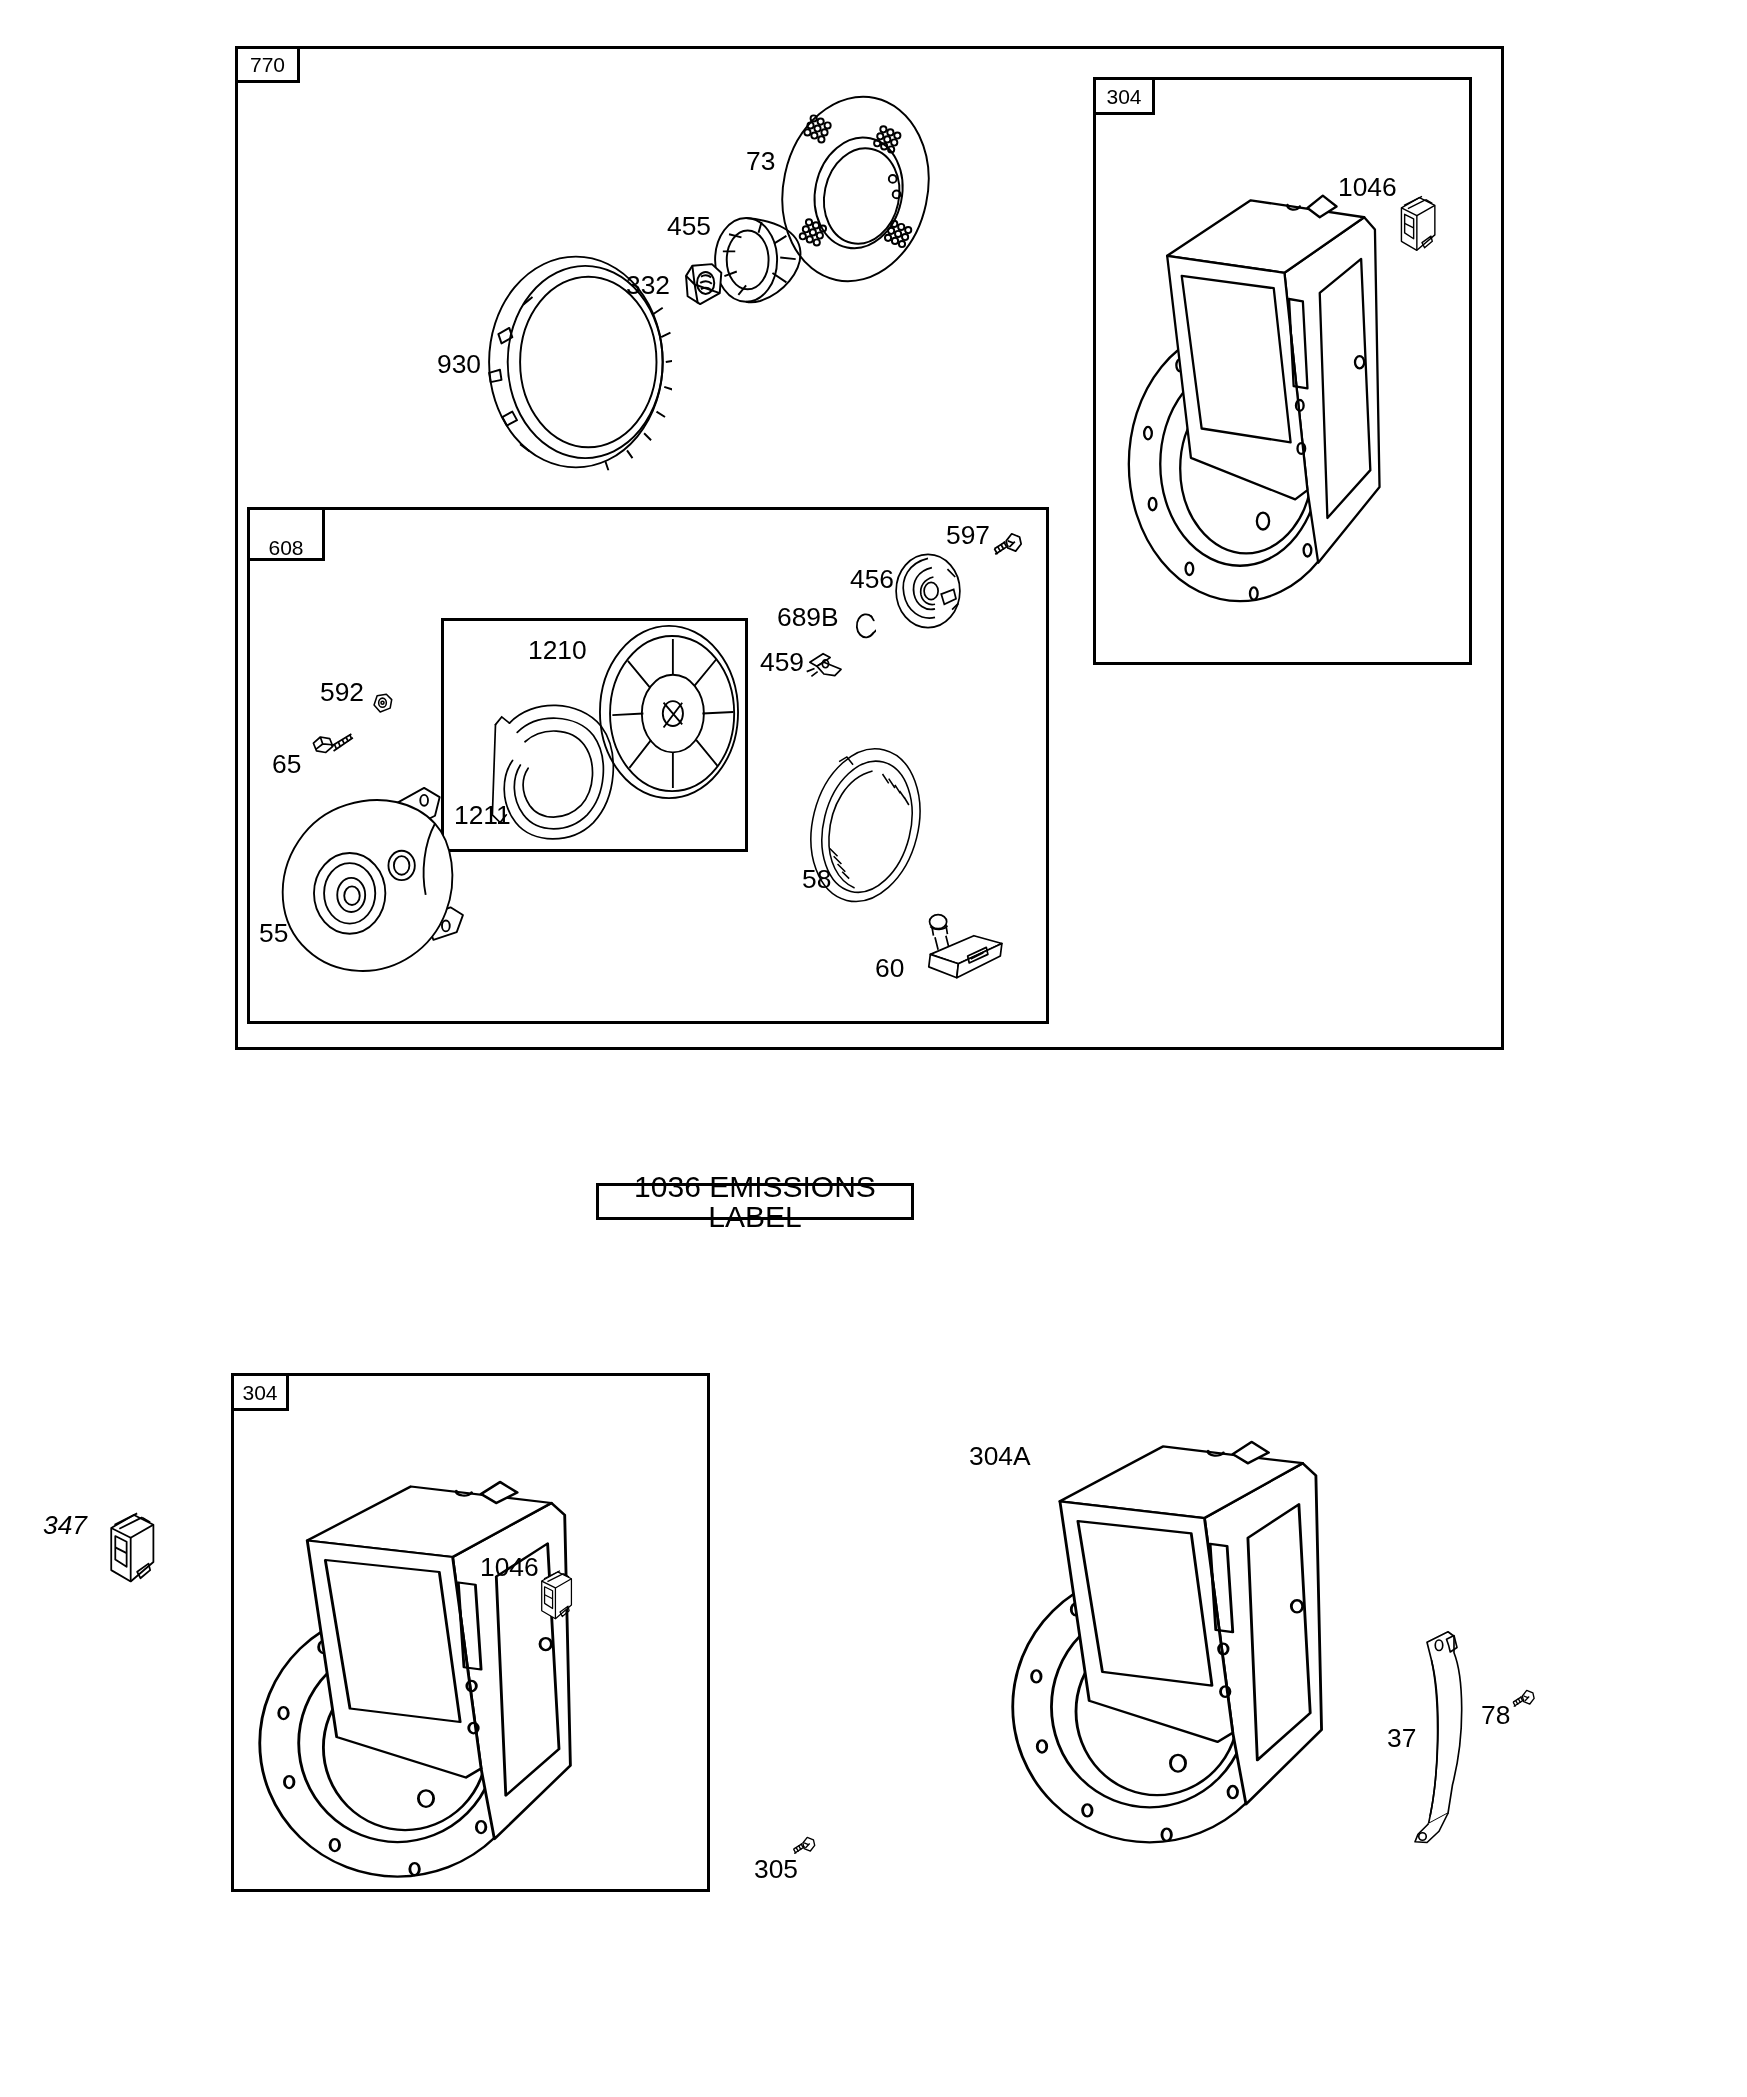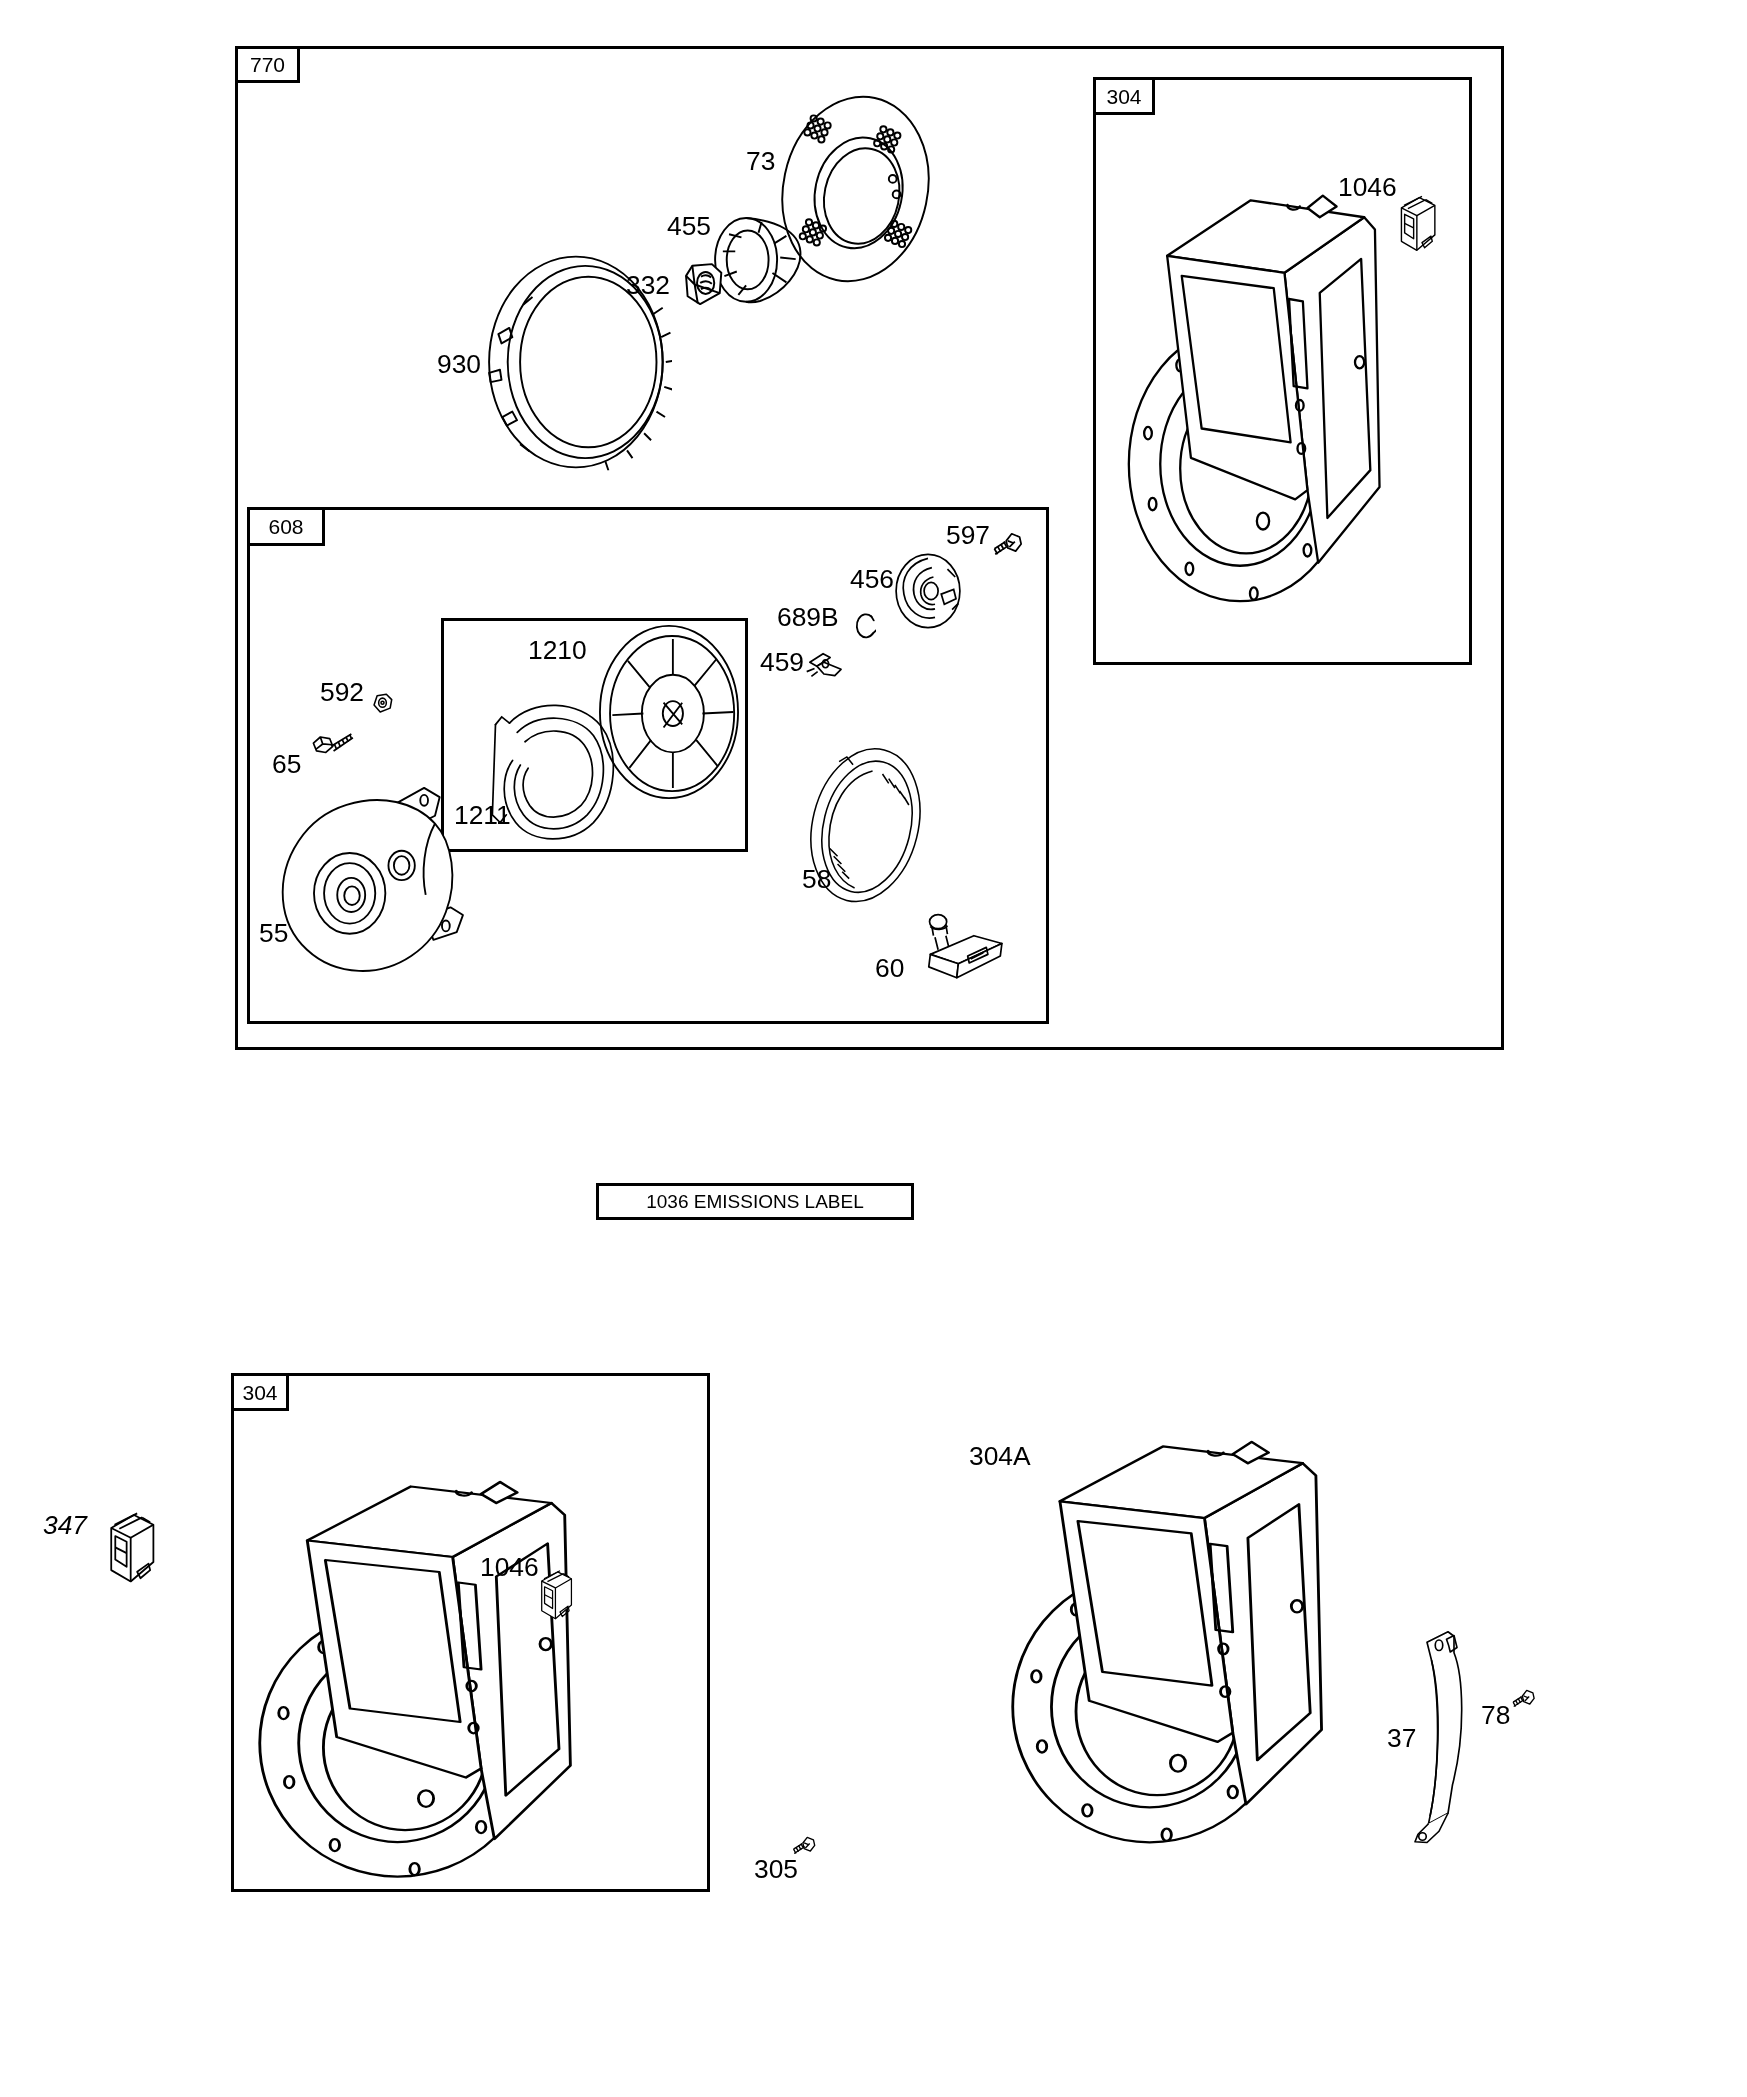--- a/index.html
+++ b/index.html
@@ -42,21 +42,21 @@
     z-index:25;
   }
   .emissions{
     position:absolute;
     border:3.1px solid var(--line);
     box-sizing:border-box;
     background:var(--bg);
     display:flex;
     align-items:center;
     justify-content:center;
-    font-size:19px;
+    font-size:30px;
     line-height:1;
     z-index:25;
     text-align:center;
   }
   svg.part{
     position:absolute;
     overflow:visible;
     color:var(--line);
     z-index:10;
   }
@@ -328,21 +328,21 @@
   <div class="tag" style="left:235px;top:46px;width:65px;height:37px;">
     <span>770</span>
   </div>
 
   <div class="frame" style="left:1093px;top:77px;width:379px;height:588px;"></div>
   <div class="tag" style="left:1093px;top:77px;width:62px;height:38px;">
     <span>304</span>
   </div>
 
   <div class="frame" style="left:247px;top:507px;width:802px;height:517px;"></div>
-  <div class="tag" style="left:247px;top:507px;width:78px;height:39px;">
+  <div class="tag" style="left:247px;top:507px;width:78px;height:54px;align-items:flex-end;">
     <span>608</span>
   </div>
 
   <div class="frame thin" style="left:441px;top:618px;width:307px;height:234px;"></div>
 
   <div class="frame" style="left:231px;top:1373px;width:479px;height:519px;"></div>
   <div class="tag" style="left:231px;top:1373px;width:58px;height:38px;">
     <span>304</span>
   </div>
 

